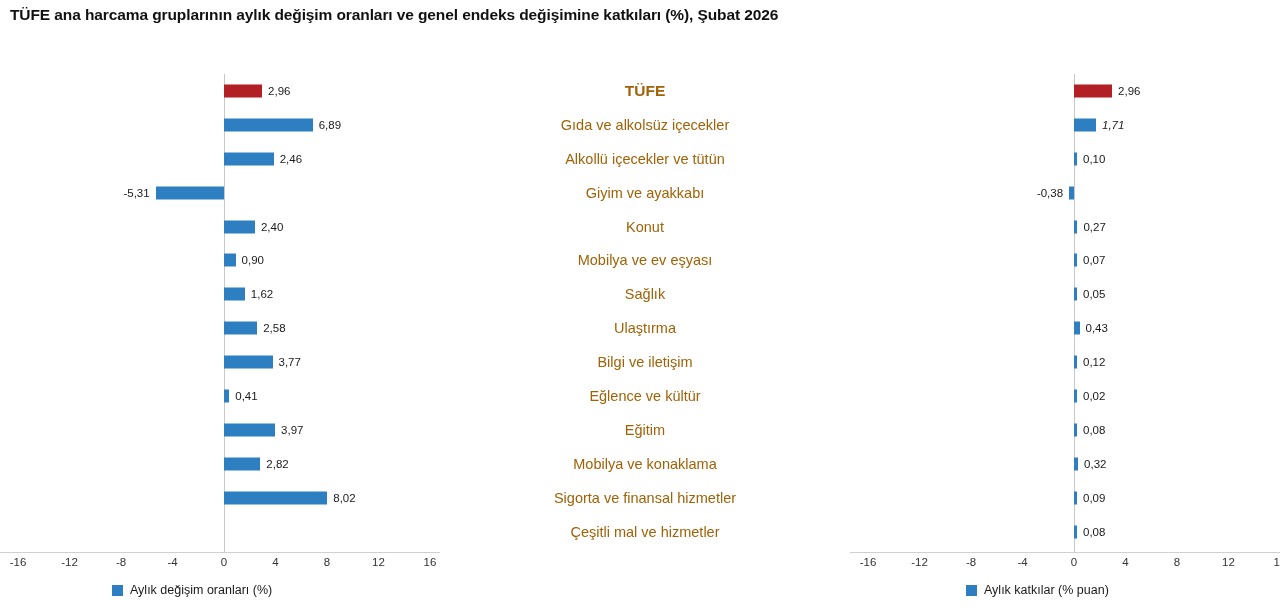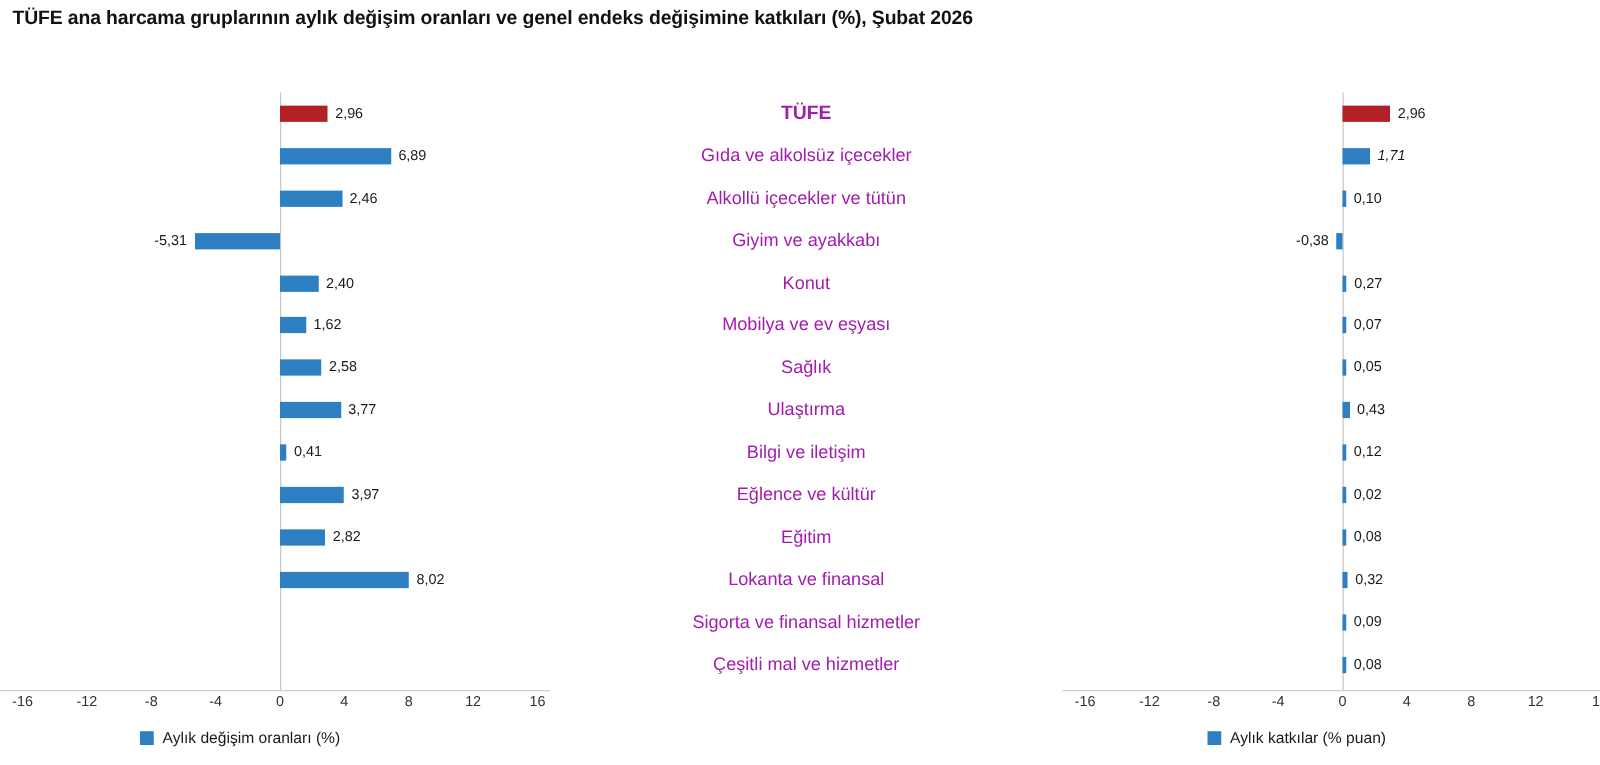--- a/index.html
+++ b/index.html
@@ -112,21 +112,21 @@
     top: 74px;
     width: 410px;
     height: 478px;
   }
   .cat {
     height: 33.9px;
     display: flex;
     align-items: center;
     justify-content: center;
     font-size: 14.5px;
-    color: #a21caf;
+    color: #a16207;
     white-space: nowrap;
   }
   .cat.total {
     font-weight: bold;
     font-size: 15.5px;
   }
 
   
   .legend {
     position: absolute;
@@ -167,20 +167,24 @@
         <div class="bar pos" style="width: 49.6975px; left: 224px;"></div>
         <div class="val" style="left: 279.697px;">2,46</div>
       </div>
       <div class="row">
         <div class="bar neg" style="width: 68.3662px; left: 155.634px;"></div>
         <div class="val" style="left: 149.634px; transform: translate(-100%, -50%);">-5,31</div>
       </div>
       <div class="row">
         <div class="bar pos" style="width: 30.9px; left: 224px;"></div>
         <div class="val" style="left: 260.9px;">2,40</div>
+      </div>
+      <div class="row">
+        <div class="bar pos" style="width: 11.5875px; left: 224px;"></div>
+        <div class="val" style="left: 241.588px;">0,90</div>
       </div>
       <div class="row">
         <div class="bar pos" style="width: 20.8575px; left: 224px;"></div>
         <div class="val" style="left: 250.857px;">1,62</div>
       </div>
       <div class="row">
         <div class="bar pos" style="width: 33.2175px; left: 224px;"></div>
         <div class="val" style="left: 263.217px;">2,58</div>
       </div>
       <div class="row">
@@ -223,21 +227,21 @@
     <div class="cat">Gıda ve alkolsüz içecekler</div>
     <div class="cat">Alkollü içecekler ve tütün</div>
     <div class="cat">Giyim ve ayakkabı</div>
     <div class="cat">Konut</div>
     <div class="cat">Mobilya ve ev eşyası</div>
     <div class="cat">Sağlık</div>
     <div class="cat">Ulaştırma</div>
     <div class="cat">Bilgi ve iletişim</div>
     <div class="cat">Eğlence ve kültür</div>
     <div class="cat">Eğitim</div>
-    <div class="cat">Lokanta ve finansal</div>
+    <div class="cat">Mobilya ve konaklama</div>
     <div class="cat">Sigorta ve finansal hizmetler</div>
     <div class="cat">Çeşitli mal ve hizmetler</div>
   </div>
 
 <div class="panel" id="panel-right">
   <div class="plot" id="plot-right">
       <div class="zero-rule" style="left: 224px;"></div>
       <div class="row">
         <div class="bar pos total" style="width: 38.11px; left: 224px;"></div>
         <div class="val" style="left: 268.11px;">2,96</div>

